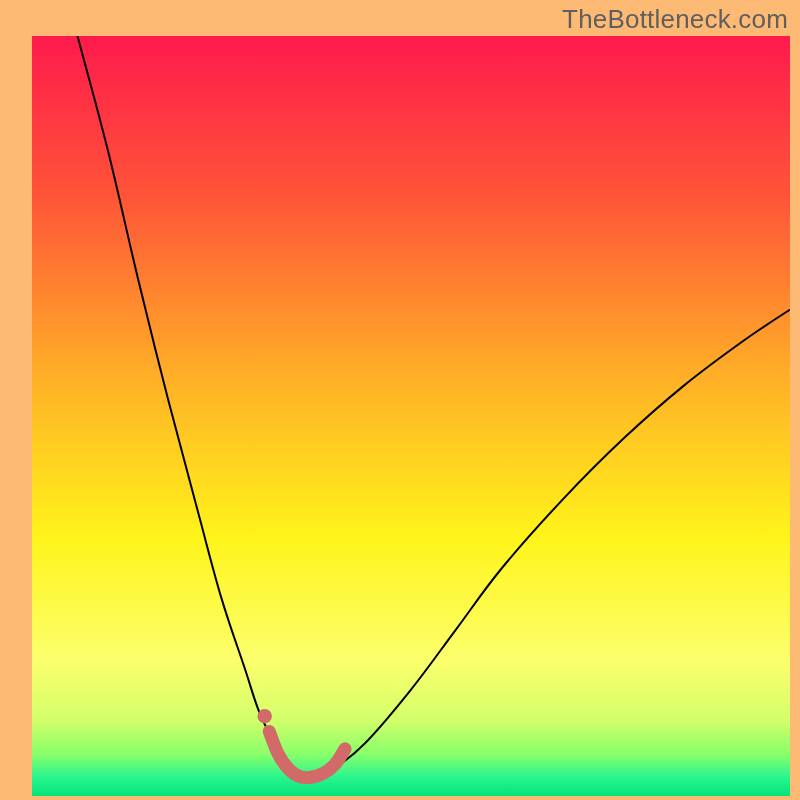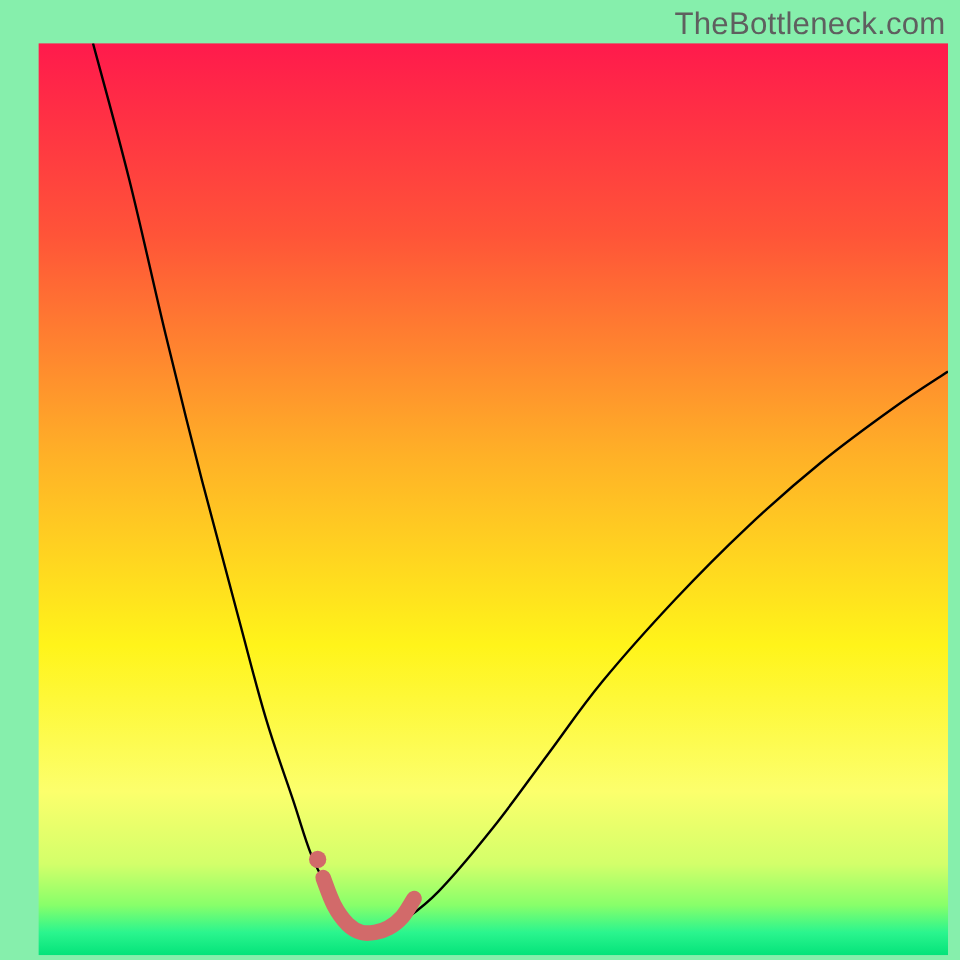--- a/index.html
+++ b/index.html
@@ -10,21 +10,21 @@
     background: #000;
     overflow: hidden;
     font-family: Arial, Helvetica, sans-serif;
   }
   .frame {
     position: absolute;
     left: 0;
     top: 0;
     width: 800px;
     height: 800px;
-    background: #86efac;
+    background: #fdba74;
     text-align: center;
   }
   .plot-area {
     position: absolute;
     overflow: hidden;
   }
   .gradient-fill {
     position: absolute;
     inset: 0;
   }

